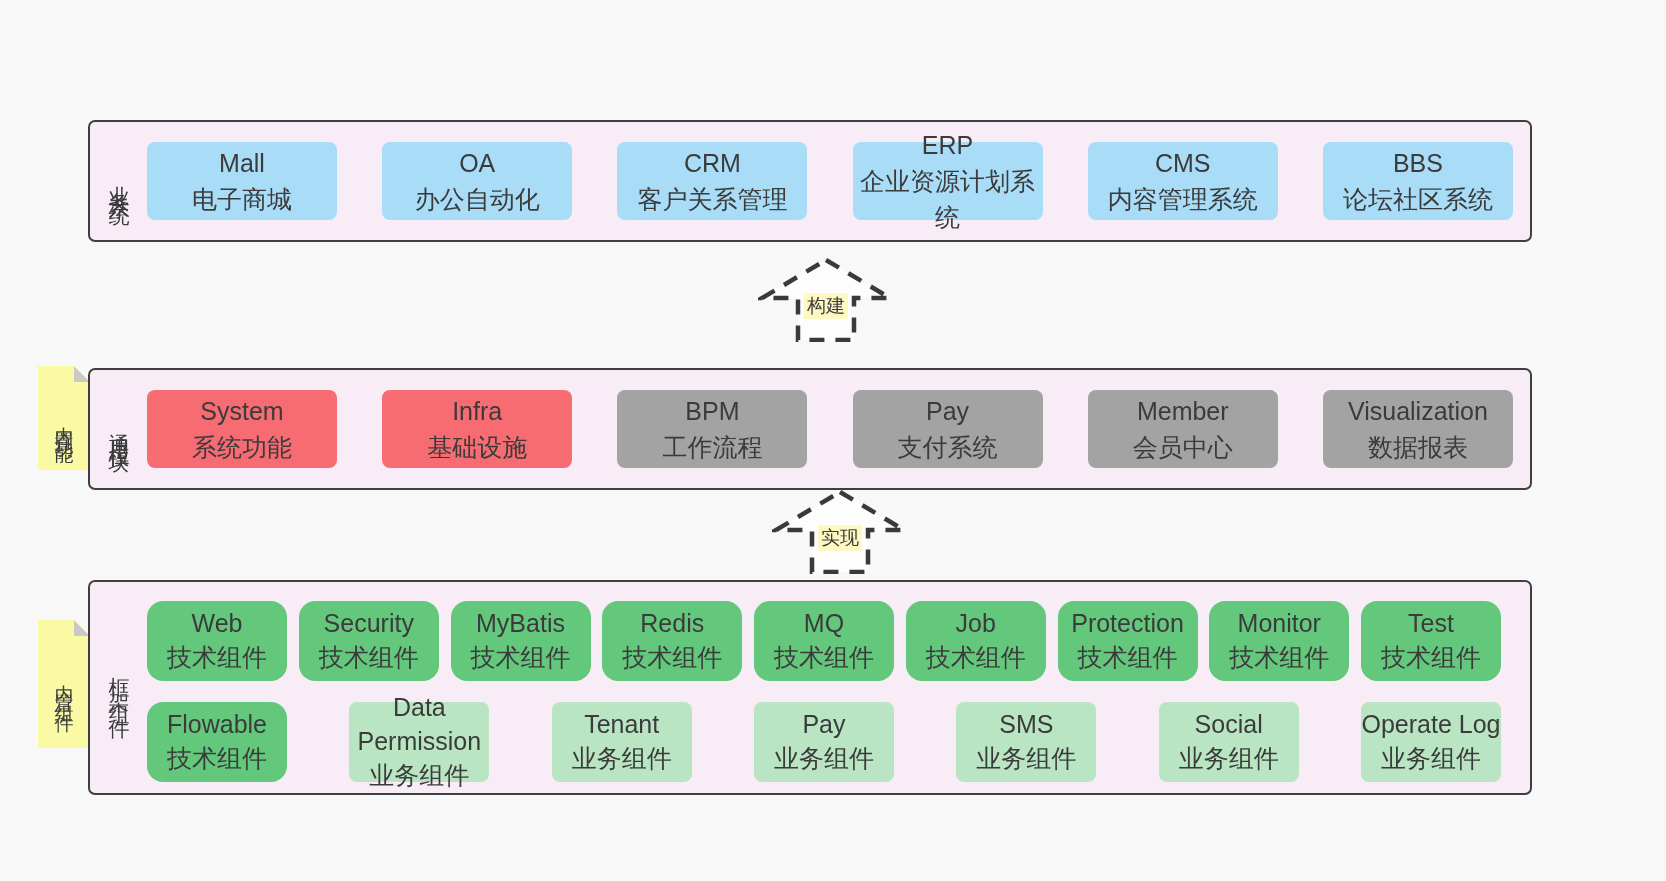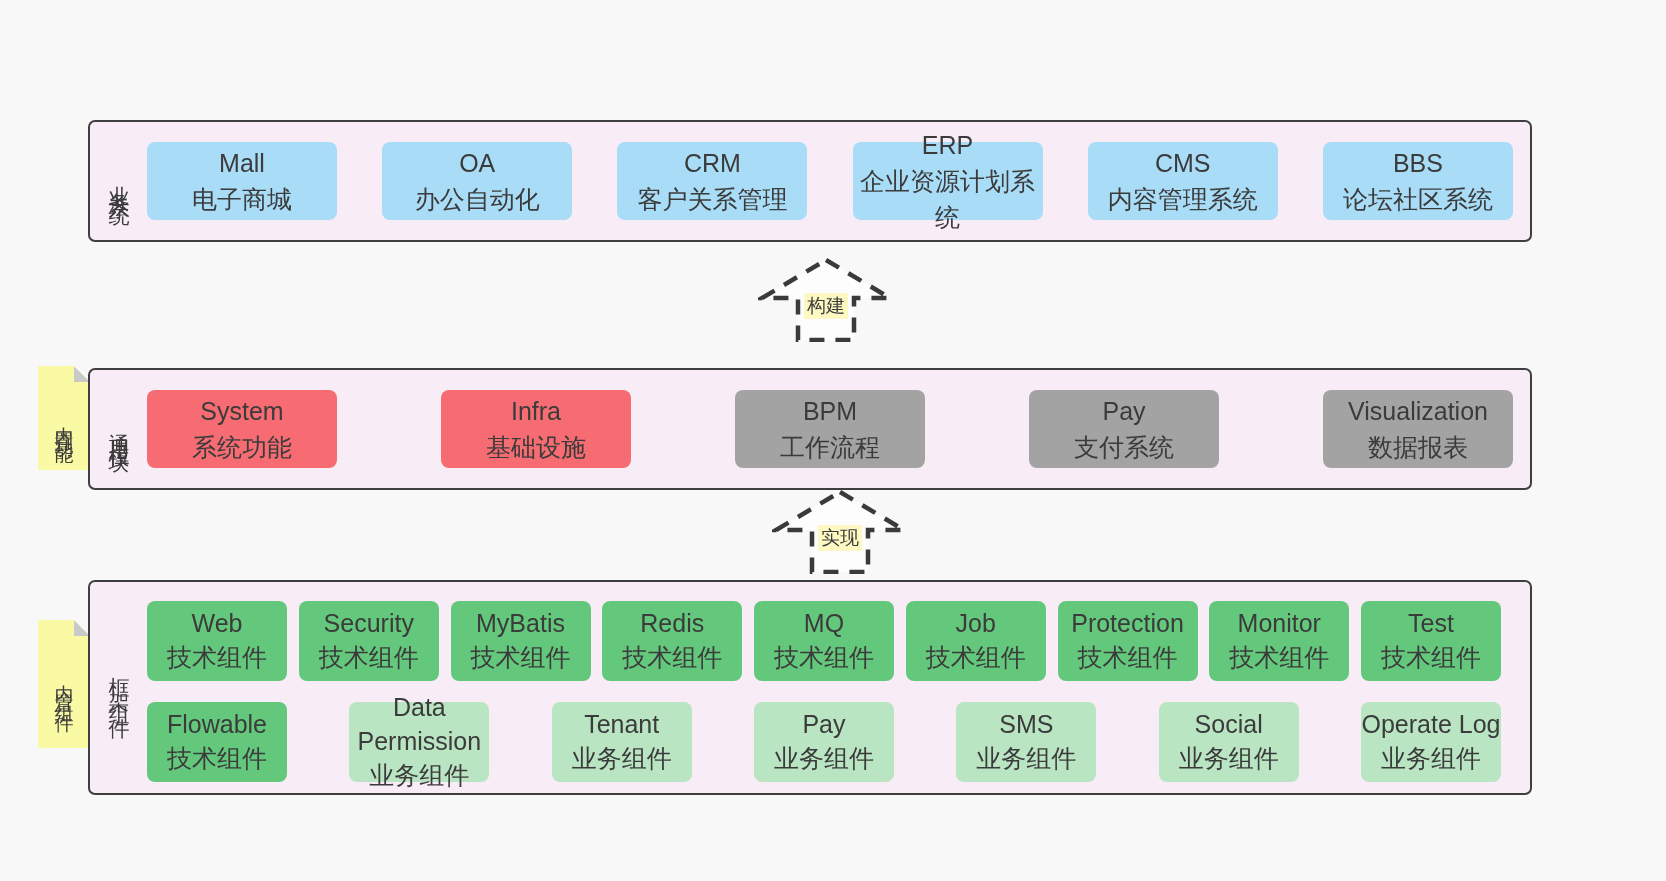--- a/index.html
+++ b/index.html
@@ -43,21 +43,21 @@
   .boxes .box{width:190px;height:78px;}
   .grid{
     position:absolute;left:57px;right:29px;top:19px;
     display:flex;flex-wrap:wrap;justify-content:space-between;row-gap:21px;
   }
   .grid .box{width:140px;height:80px;line-height:1.35;}
 
   .blue{background:#a9dcf7;}
   .red{background:#f66c72;}
   .pink{background:#a3a3a3;}
-  .green{background:#64c87c;}
+  .green{background:#64c87c;border-radius:16px;}
   .lgreen{background:#b9e5c3;}
 
   
   .sticky{
     position:absolute;left:38px;width:52px;background:#fafaa5;
     clip-path:polygon(0 0,36px 0,100% 16px,100% 100%,0 100%);
     display:flex;align-items:center;justify-content:center;z-index:1;
   }
   #sticky-features{top:366px;height:104px;}
   #sticky-components{top:620px;height:128px;}
@@ -144,20 +144,24 @@
       </div>
       <div class="box pink">
         <span>BPM</span>
         <span>工作流程</span>
       </div>
       <div class="box pink">
         <span>Pay</span>
         <span>支付系统</span>
       </div>
       <div class="box pink">
+        <span>Member</span>
+        <span>会员中心</span>
+      </div>
+      <div class="box pink">
         <span>Visualization</span>
         <span>数据报表</span>
       </div>
     </div>
   </div>
 
   <div class="arrow" id="arrow-implement">
     <svg width="136" height="86" viewBox="0 0 136 86">
       <polygon points="68,4 132,42 96,42 96,84 40,84 40,42 4,42" fill="#fdfdfd" stroke="#3a3a3a" stroke-width="4.5" stroke-dasharray="15 11"></polygon>
     </svg>

